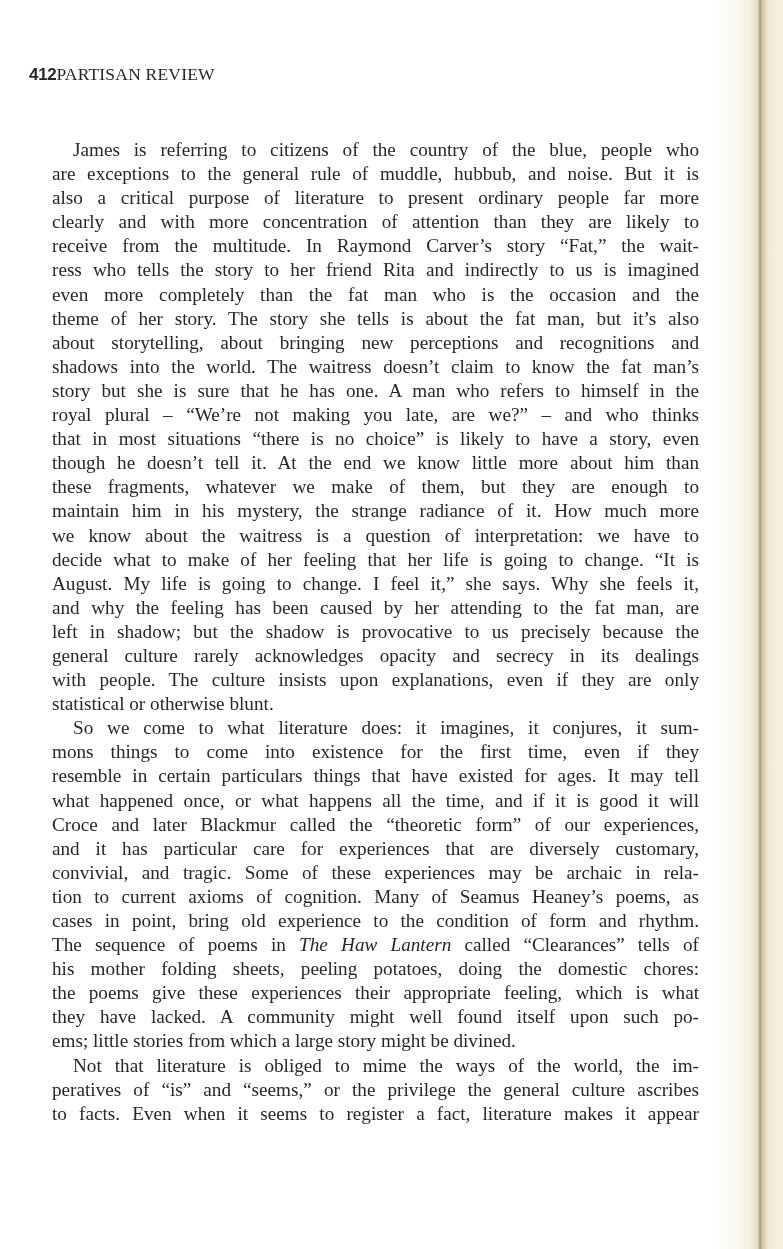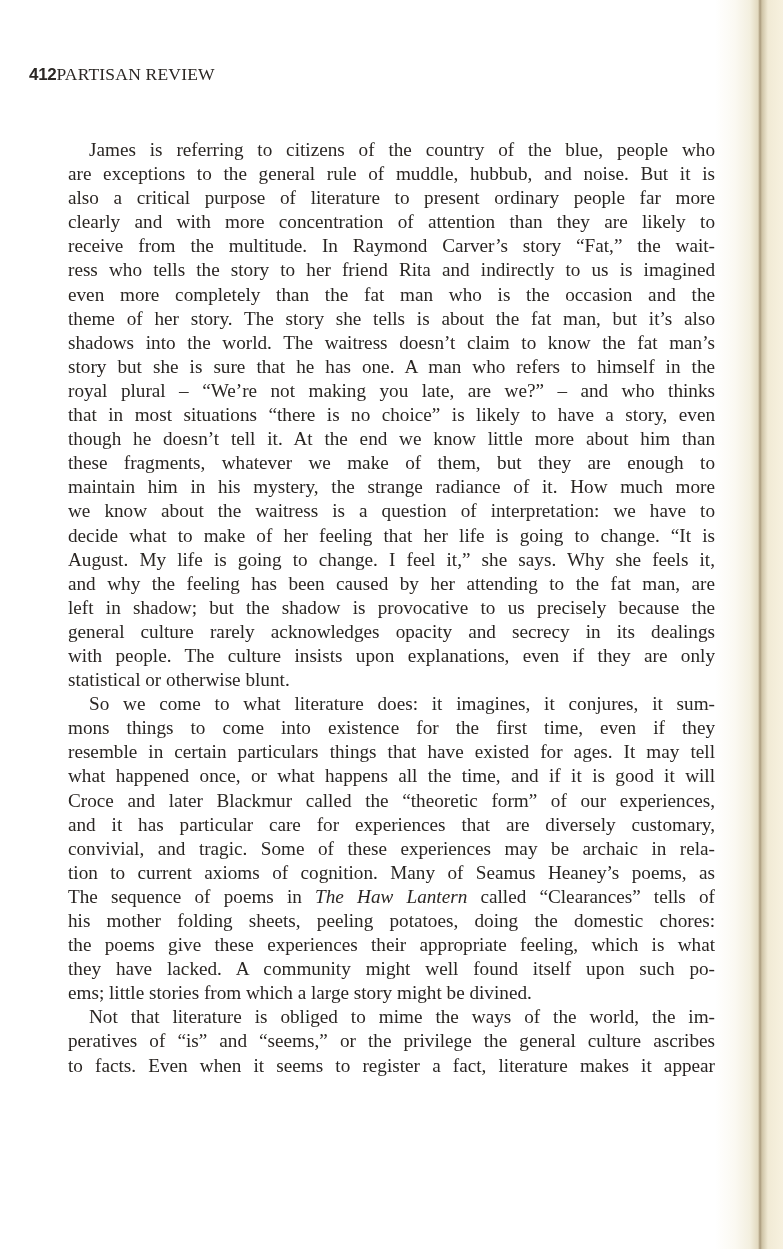--- a/index.html
+++ b/index.html
@@ -40,21 +40,21 @@
       color: #2b2724;
     }
     .journal-title {
       font-size: 17.5px;
       letter-spacing: 0.2px;
       color: #2b2724;
     }
     .body-text {
       position: absolute;
       top: 138px;
-      left: 68px;
+      left: 52px;
       width: 647px;
     }
     .line {
       display: block;
       height: 24.1px;
       line-height: 24.1px;
       font-size: 19.2px;
       white-space: nowrap;
       text-align: justify;
       text-align-last: justify;
@@ -81,20 +81,21 @@
   <div class="body-text">
 
     <span class="line indent">James is referring to citizens of the country of the blue, people who</span>
     <span class="line">are exceptions to the general rule of muddle, hubbub, and noise. But it is</span>
     <span class="line">also a critical purpose of literature to present ordinary people far more</span>
     <span class="line">clearly and with more concentration of attention than they are likely to</span>
     <span class="line">receive from the multitude. In Raymond Carver’s story “Fat,” the wait-</span>
     <span class="line">ress who tells the story to her friend Rita and indirectly to us is imagined</span>
     <span class="line">even more completely than the fat man who is the occasion and the</span>
     <span class="line">theme of her story. The story she tells is about the fat man, but it’s also</span>
+    <span class="line">about storytelling, about bringing new perceptions and recognitions and</span>
     <span class="line">shadows into the world. The waitress doesn’t claim to know the fat man’s</span>
     <span class="line">story but she is sure that he has one. A man who refers to himself in the</span>
     <span class="line">royal plural – “We’re not making you late, are we?” – and who thinks</span>
     <span class="line">that in most situations “there is no choice” is likely to have a story, even</span>
     <span class="line">though he doesn’t tell it. At the end we know little more about him than</span>
     <span class="line">these fragments, whatever we make of them, but they are enough to</span>
     <span class="line">maintain him in his mystery, the strange radiance of it. How much more</span>
     <span class="line">we know about the waitress is a question of interpretation: we have to</span>
     <span class="line">decide what to make of her feeling that her life is going to change. “It is</span>
     <span class="line">August. My life is going to change. I feel it,” she says. Why she feels it,</span>
@@ -105,20 +106,21 @@
     <span class="line last">statistical or otherwise blunt.</span>
 
     <span class="line indent">So we come to what literature does: it imagines, it conjures, it sum-</span>
     <span class="line">mons things to come into existence for the first time, even if they</span>
     <span class="line">resemble in certain particulars things that have existed for ages. It may tell</span>
     <span class="line">what happened once, or what happens all the time, and if it is good it will</span>
     <span class="line">Croce and later Blackmur called the “theoretic form” of our experiences,</span>
     <span class="line">and it has particular care for experiences that are diversely customary,</span>
     <span class="line">convivial, and tragic. Some of these experiences may be archaic in rela-</span>
     <span class="line">tion to current axioms of cognition. Many of Seamus Heaney’s poems, as</span>
+    <span class="line">cases in point, bring old experience to the condition of form and rhythm.</span>
     <span class="line"><span>The sequence of poems in </span><i>The Haw Lantern</i><span> called “Clearances” tells of</span></span>
     <span class="line">his mother folding sheets, peeling potatoes, doing the domestic chores:</span>
     <span class="line">the poems give these experiences their appropriate feeling, which is what</span>
     <span class="line">they have lacked. A community might well found itself upon such po-</span>
     <span class="line last">ems; little stories from which a large story might be divined.</span>
 
     <span class="line indent">Not that literature is obliged to mime the ways of the world, the im-</span>
     <span class="line">peratives of “is” and “seems,” or the privilege the general culture ascribes</span>
     <span class="line">to facts. Even when it seems to register a fact, literature makes it appear</span>
   </div>

